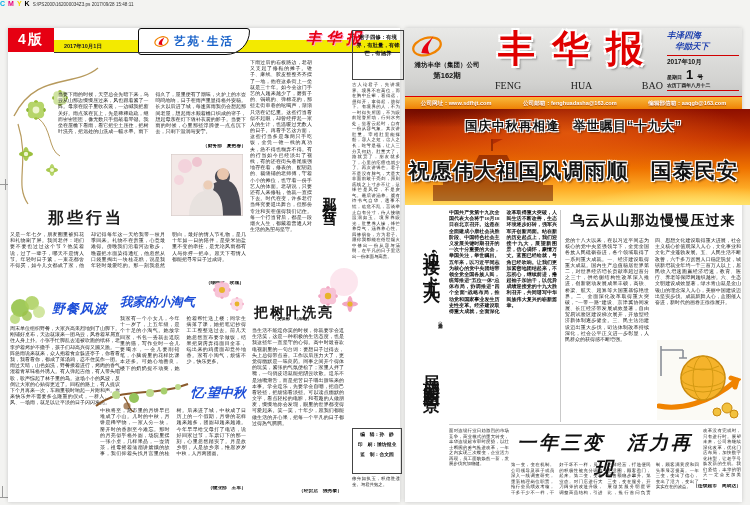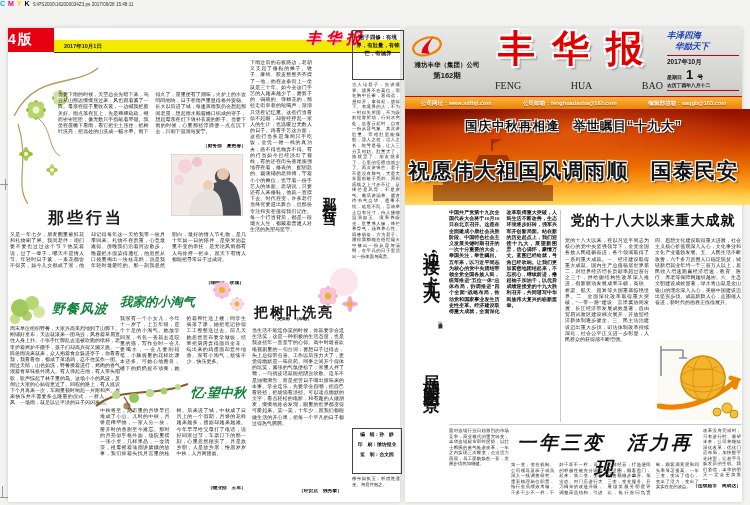--- a/index.html
+++ b/index.html
@@ -10,23 +10,23 @@
   
   .t{font:5px/1.24 "Liberation Serif",serif;color:#1d1d1d;text-align:justify;overflow:hidden}
   .t.bold{font-weight:bold;color:#111}
   .t44{font-size:4.4px;line-height:1.26}
   .byl{font:bold 4.8px/1 "Liberation Serif",serif;color:#111;text-align:right;overflow:hidden}
   .cols2{column-count:2;column-gap:7px}
   .cols3{column-count:3;column-gap:7px}
   .cols4{column-count:4;column-gap:5px}
   .vt{writing-mode:vertical-rl}
   .ow{color:#141414;text-shadow:-1px -1px 0 #fff,1px -1px 0 #fff,-1px 1px 0 #fff,1px 1px 0 #fff,2px 2px 2px rgba(40,10,0,.55)}
-  .caltitle{font-family:"Liberation Serif",serif;font-weight:bold;font-style:italic;color:#15803d}
+  .caltitle{font-family:"Liberation Serif",serif;font-weight:bold;font-style:italic;color:#1d4ed8}
   
-  .badge{left:0;top:0;width:46px;height:24px;background:#e60012;color:#fff;display:flex;align-items:center;font:bold 14px "Liberation Sans",sans-serif;letter-spacing:2px}
+  .badge{left:0;top:0;width:46px;height:24px;background:#e60012;color:#fff;display:flex;align-items:center;justify-content:center;font:bold 14px "Liberation Sans",sans-serif;letter-spacing:2px}
   .ybar{left:46px;top:12px;width:346px;height:12px;background:#f3ea00}
   .lp-date{left:56px;top:15px;font:bold 5.5px "Liberation Sans",sans-serif;color:#222}
   .seclogo{left:130px;top:0;width:110px;height:25px;background:#fff;border:1.6px solid #0c0c0c;border-radius:3px 3px 24px 3px;display:flex;align-items:center;justify-content:center;gap:5px}
   .sectitle{font:bold 11.5px "Liberation Sans",sans-serif;color:#1660c8;letter-spacing:2px}
   .mini-mast{left:266px;top:1px;width:124px;font:bold italic 15px "Liberation Serif",serif;color:#e60012;letter-spacing:5px;text-shadow:1px 1px 0 #f9c;text-align:center}
   
   .mast{left:0;top:0;width:337px;height:68px;background:linear-gradient(180deg,#e9e9e7 0%,#d2d2d0 80%,#c7c7c5 100%)}
   .bigtitle{left:80px;top:-4px;width:188px;height:52px;font:bold 37px "Liberation Serif",serif;color:#e00000;letter-spacing:17px;text-align:center;
             text-shadow:-2px -2px 0 #fff,2px -2px 0 #fff,-2px 2px 0 #fff,2px 2px 0 #fff,3px 3px 2px rgba(70,70,70,.55)}
   .pinyin{left:90px;top:52px;width:168px;display:flex;justify-content:space-between;font:10px "Liberation Serif",serif;color:#222}
@@ -75,20 +75,27 @@
 <div class="mark" style="left:0;top:497px;width:12px;height:1px"></div>
 <div class="mark" style="left:720px;top:497px;width:14px;height:1px"></div>
 
 <div class="page" style="left:8px;top:28px;width:392px;height:474px">
 
   <div class="abs badge">
       <span>4版</span>
     </div>
   <div class="abs ybar"></div>
   <div class="abs lp-date">2017年10月1日</div>
+  <div class="abs seclogo">
+    <svg width="15" height="15" viewBox="0 0 20 20">
+      <ellipse cx="10" cy="10" rx="9" ry="6" fill="none" stroke="#f08300" stroke-width="1.6" transform="rotate(-18 10 10)"></ellipse>
+      <path d="M6,14 C7,7 13,6 14,4 C12,9 9,11 12,15 Z" fill="#e60012"></path>
+    </svg>
+    <span class="sectitle">艺苑·生活</span>
+  </div>
   <div class="abs mini-mast">丰华报</div>
   <div class="abs" style="left:46px;top:24px;width:346px;height:1px;background:#333"></div>
 
   <svg class="abs" style="left:0;top:30px" width="92" height="148" viewBox="0 0 92 148">
     <path d="M6,58 C28,14 66,30 90,10" stroke="#b79a5d" stroke-width="1.4" fill="none"></path>
     <path d="M10,66 C22,104 6,126 20,146" stroke="#b79a5d" stroke-width="1.2" fill="none"></path>
     <path d="M30,60 C44,70 40,92 52,98" stroke="#b79a5d" stroke-width="1" fill="none"></path>
     <g transform="translate(28,52)">
         <ellipse rx="4" ry="10" fill="#9bbf3b"></ellipse>
         <ellipse rx="10" ry="4" fill="#8fb636"></ellipse>
@@ -257,21 +264,21 @@
     <div class="abs b1 ow">国庆中秋再相逢　举世瞩目“十九大”</div>
     <div class="abs b2 ow">祝愿伟大祖国风调雨顺　国泰民安</div>
   </div>
 
   <div class="abs vt vhead" style="left:8px;top:184px;width:30px;height:106px">迎接“十九大”</div>
   <div class="abs vt vhead" style="left:8px;top:298px;width:30px;height:96px">展望新图景</div>
   <div class="abs vt" style="left:29px;top:292px;width:9px;height:58px;font:bold 4.3px 'Liberation Serif',serif;color:#333">（评论员文章）</div>
   <div class="abs t cols2 bold" style="left:44px;top:182px;width:108px;height:212px">中国共产党第十九次全国代表大会将于10月18日在北京召开。这是在全面建成小康社会决胜阶段、中国特色社会主义发展关键时期召开的一次十分重要的大会，举国关注，举世瞩目。五年来，以习近平同志为核心的党中央团结带领全党全国各族人民，统筹推进“五位一体”总体布局，协调推进“四个全面”战略布局，推动党和国家事业发生历史性变革。经济建设取得重大成就，全面深化改革取得重大突破，人民生活不断改善，生态环境逐步好转，强军兴军开创新局面。站在新的历史起点上，我们迎接十九大，展望新图景，信心满怀，豪情万丈。蓝图已经绘就，号角已经吹响。让我们更加紧密地团结起来，不忘初心，继续前进，撸起袖子加油干，以优异成绩迎接党的十九大胜利召开，共同谱写中华民族伟大复兴的崭新篇章。</div>
   <div class="abs rule-v" style="left:155px;top:182px;height:212px"></div>
 
-  <div class="abs achtitle" style="left:160px;top:184px;width:176px">党的十八大以来重大成就</div>
+  <div class="abs achtitle" style="left:160px;top:184px;width:176px">乌云从山那边慢慢压过来</div>
   <div class="abs t" style="left:160px;top:210px;width:84px;height:184px">党的十八大以来，在以习近平同志为核心的党中央坚强领导下，全党全国各族人民砥砺奋进，各个领域取得了一系列重大成就。一、经济建设取得重大成就。国内生产总值稳居世界第二，对世界经济增长贡献率超过百分之三十，供给侧结构性改革深入推进，创新驱动发展成果丰硕，高铁、桥梁、航天、超算等大国重器惊艳世界。二、全面深化改革取得重大突破，“一带一路”建设、京津冀协同发展、长江经济带发展成效显著，自由贸易试验区建设梯次展开，开放型经济新体制逐步健全。三、民主法治建设迈出重大步伐，司法体制改革持续深化，社会公平正义进一步彰显，人民群众的获得感不断增强。</div>
   <div class="abs t" style="left:250px;top:210px;width:86px;height:98px">四、思想文化建设取得重大进展，社会主义核心价值观深入人心，文化事业和文化产业蓬勃发展。五、人民生活不断改善，六千多万贫困人口稳定脱贫，城镇新增就业年均一千三百万人以上，居民收入增速跑赢经济增速，教育、医疗、养老等保障网越织越密。六、生态文明建设成效显著，绿水青山就是金山银山的理念深入人心，美丽中国建设迈出坚实步伐。成就鼓舞人心，蓝图催人奋进，新时代的画卷正徐徐展开。</div>
 
   <svg class="abs" style="left:252px;top:312px" width="84" height="80" viewBox="0 0 84 80">
     <rect width="84" height="80" fill="#fbfaf5"></rect>
     <path d="M4,6 v30 M4,10 h22 M26,10 v8 M22,18 h8" stroke="#8a8f98" stroke-width="1.6" fill="none"></path>
     <path d="M2,66 C22,70 52,64 80,40 l-6,-2 m6,2 l-2,7" stroke="#f08300" stroke-width="5" fill="none" stroke-linecap="round"></path>
     <circle cx="46" cy="38" r="22" fill="#f5b32b" stroke="#c98a0f" stroke-width="1.5"></circle>
     <ellipse cx="46" cy="38" rx="10" ry="22" fill="none" stroke="#d49a12"></ellipse>
     <ellipse cx="46" cy="38" rx="22" ry="9" fill="none" stroke="#d49a12"></ellipse>

